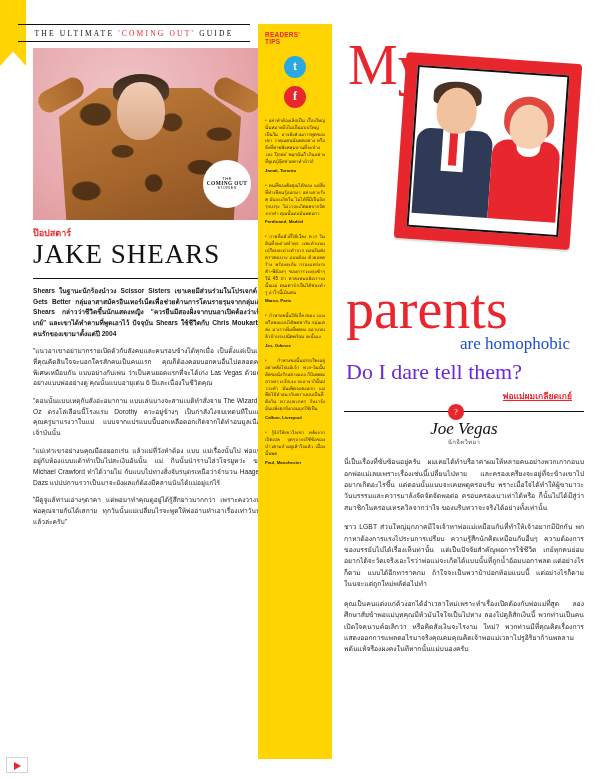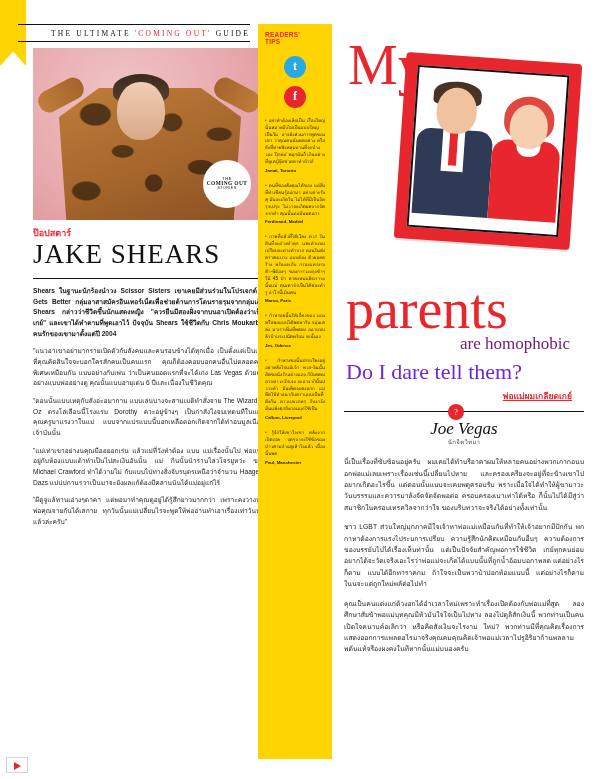--- a/index.html
+++ b/index.html
@@ -10,21 +10,21 @@
     font-family:"Liberation Sans", sans-serif;
     overflow:hidden;
     position:relative;
   }
   .page { position:relative; width:600px; height:779px; background:#fff; overflow:hidden; }
 
   
   .header-rule {
     position:absolute; left:18px; top:24px; width:232px; height:18px;
     border-top:1px solid #111; border-bottom:1px solid #111;
-    display:flex; align-items:center; justify-content:flex-end;
+    display:flex; align-items:center; justify-content:center;
   }
   .header-rule .txt {
     font-family:"Liberation Serif", serif;
     font-size:7.5px; letter-spacing:2.2px; color:#111; white-space:nowrap;
   }
   .header-rule .accent { color:#e8262d; }
 
   
   .flag {
     position:absolute; left:0; top:0; width:26px; height:66px;
@@ -158,21 +158,21 @@
   .woman-body { position:absolute; right:2px; top:66px; width:68px; height:80px; background:#e8262d; border-radius:16px 16px 0 0; }
   .woman-collar { position:absolute; right:22px; top:66px; width:24px; height:16px; background:#fff; border-radius:0 0 10px 10px; }
 
   .parents-word {
     font-family:"Liberation Serif", serif;
     font-size:56px; color:#e8262d; line-height:.9;
     margin:6px 0 0 2px; position:relative; z-index:3;
   }
   .are-homo {
     font-family:"Liberation Serif", serif;
-    font-size:17px; color:#701a75; text-align:right; margin:0 14px 0 0;
+    font-size:17px; color:#1d4ed8; text-align:right; margin:0 14px 0 0;
   }
   .dare-line {
     font-family:"Liberation Serif", serif;
     font-size:22px; color:#6d28d9; margin:5px 0 0 2px;
   }
   .th-sub {
     text-align:right; margin:5px 12px 0 0; color:#e8262d;
     font-size:8.5px; line-height:1.45; font-weight:bold;text-decoration:underline;
   }
 

